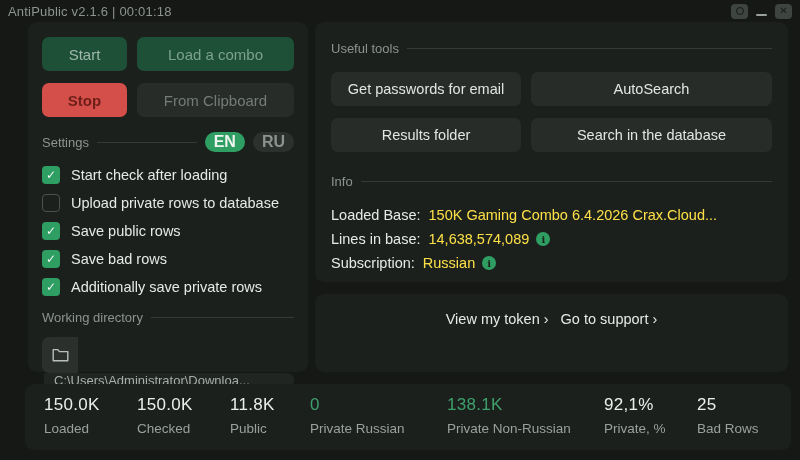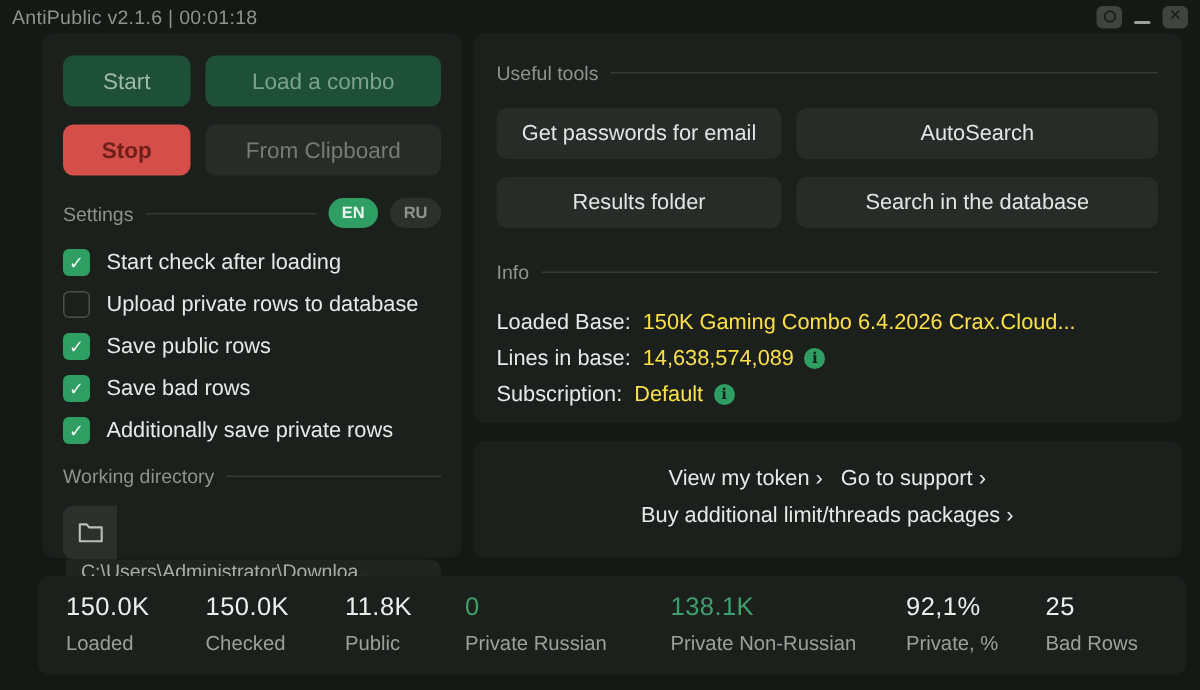--- a/index.html
+++ b/index.html
@@ -43,21 +43,21 @@
   .btn-start { width:85px; background:#1d5036; color:#9fb8a9; }
   .btn-load  { flex:1; background:#1d5036; color:#7ba28c; }
   .btn-stop  { width:85px; background:#d44f49; color:#6f1f19; font-weight:bold; }
   .btn-clip  { flex:1; background:#272c28; color:#757b76; }
 
   .section-head { display:flex; align-items:center; gap:8px; margin-top:14px; height:22px; }
   .section-label { font-size:13px; color:#8d938e; white-space:nowrap; }
   .section-line { flex:1; height:1px; background:#353a36; }
   .pill {
     height:20px; padding:0 9px; border-radius:10px; border:none; cursor:pointer;
-    font-size:11px; font-family:inherit; display:flex; align-items:center; font-weight:bold;
+    font-size:16px; font-family:inherit; display:flex; align-items:center; font-weight:bold;
   }
   .pill-en { background:#2f9e63; color:#eef5f0; }
   .pill-ru { background:#2c312d; color:#8d938e; }
 
   .checks { margin-top:13px; }
   .check-row { display:flex; align-items:center; gap:11px; height:18px; margin-bottom:10px; cursor:pointer; }
   .checkbox {
     width:18px; height:18px; border-radius:4px; flex:0 0 18px;
     display:flex; align-items:center; justify-content:center;
   }
@@ -193,34 +193,31 @@
       <span class="info-label">Loaded Base:</span>
       <span class="info-value">150K Gaming Combo 6.4.2026 Crax.Cloud...</span>
     </div>
     <div class="info-row">
       <span class="info-label">Lines in base:</span>
       <span class="info-value">14,638,574,089</span>
       <span class="info-icon">i</span>
     </div>
     <div class="info-row">
       <span class="info-label">Subscription:</span>
-      <span class="info-value">Default</span>
+      <span class="info-value">Russian</span>
       <span class="info-icon">i</span>
     </div>
   </div>
 </div>
 
 <div class="panel panel-links">
   <div class="links-row">
     <span class="link">View my token ›</span>
     <span class="link">Go to support ›</span>
   </div>
-  <div class="links-row">
-    <span class="link">Buy additional limit/threads packages ›</span>
-  </div>
 </div>
 
 <div class="panel panel-stats">
   <div class="stat" style="left:19px;">
     <div class="stat-value">150.0K</div>
     <div class="stat-label">Loaded</div>
   </div>
   <div class="stat" style="left:112px;">
     <div class="stat-value">150.0K</div>
     <div class="stat-label">Checked</div>

